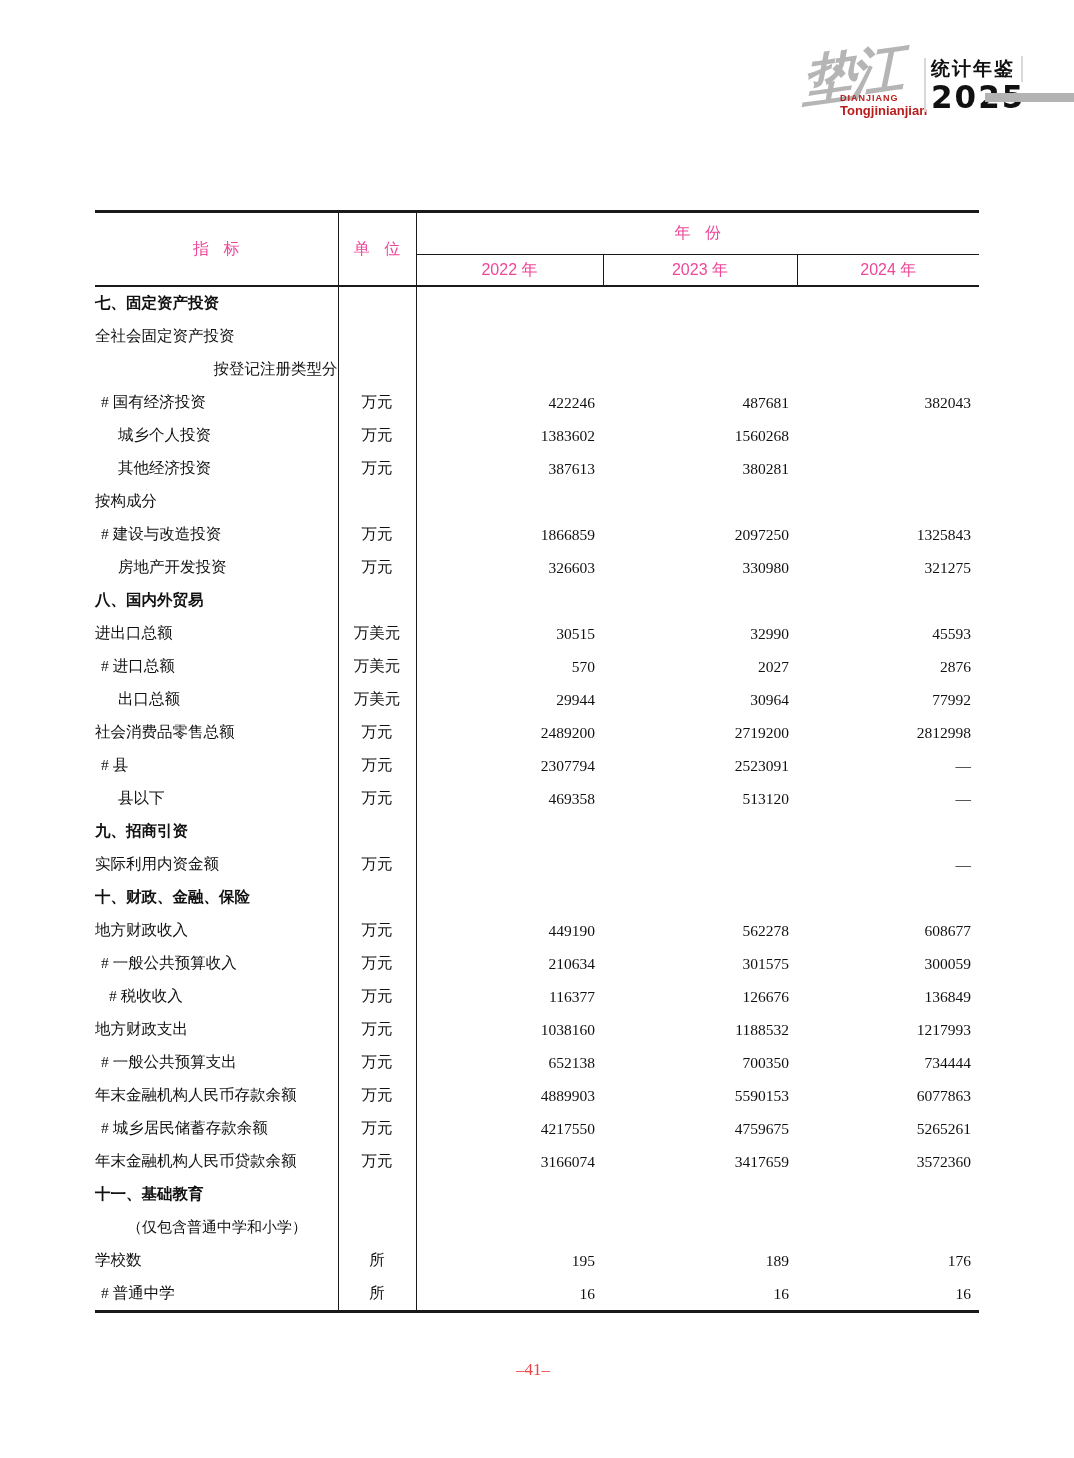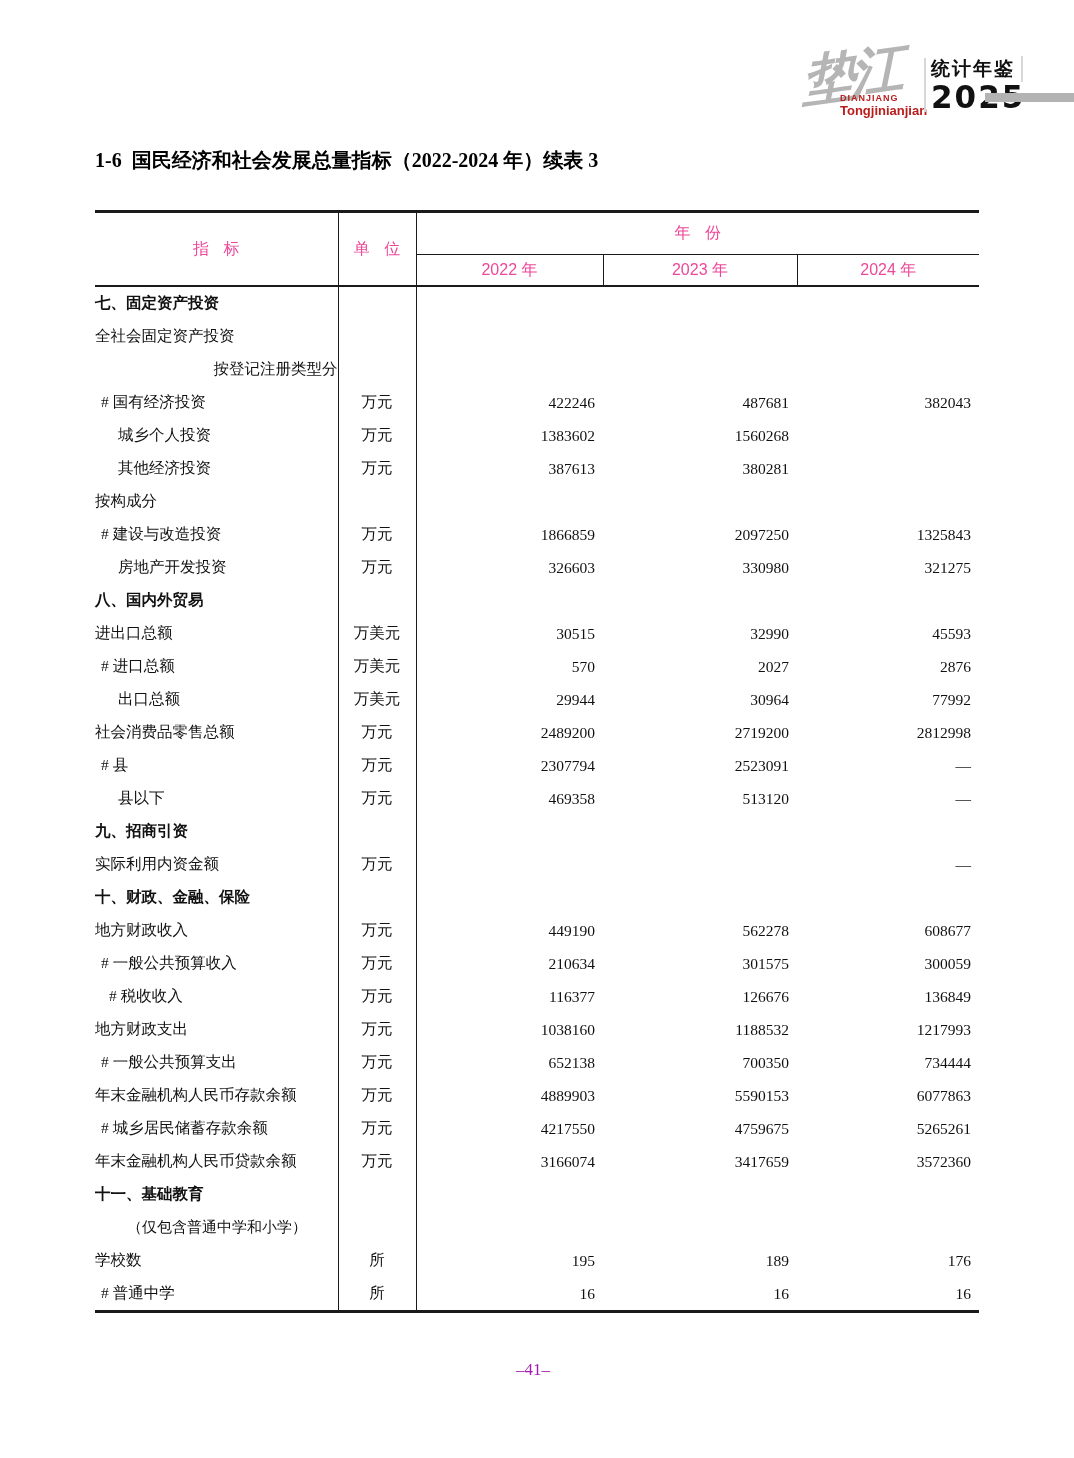--- a/index.html
+++ b/index.html
@@ -43,40 +43,39 @@
   td{padding:0;height:33px;vertical-align:middle;font-size:15.5px;color:#111;}
   td.label{border-right:1.5px solid #1a1a1a;font-family:"Liberation Serif","DejaVu Serif",serif;}
   td.label.section{font-family:"Liberation Sans","DejaVu Sans",sans-serif;font-weight:600;font-size:15.5px;}
   td.label.note{font-family:"Liberation Sans","DejaVu Sans",sans-serif;font-weight:500;font-size:15px;}
   td.unit{border-right:1.5px solid #1a1a1a;text-align:center;
     font-family:"Liberation Serif","DejaVu Serif",serif;}
   td.val{text-align:right;padding-right:8px;font-family:"Liberation Serif","DejaVu Serif",serif;}
 
   
   .pagenum{position:absolute;left:0;top:1360px;width:1066px;text-align:center;
-    font-size:17px;color:#a21caf;}
+    font-size:17px;color:#ef4444;}
 </style>
 </head>
 <body>
 
 <div class="page">
 
   <div class="logo-script">垫江</div>
   <div class="logo-latin">
     <div class="l1">DIANJIANG</div>
     <div class="l2">Tongjinianjian</div>
   </div>
   <div class="logo-sep"></div>
   <div class="logo-right">
     <div class="logo-cn">统计年鉴</div>
     <div class="logo-year">2025</div>
   </div>
   <div class="logo-bar"></div>
 
-  <div class="title">1-6  国民经济和社会发展总量指标（2022-2024 年）续表 3</div>
 
   <div class="tablewrap">
     <table>
       <colgroup>
         <col class="c-ind">
           <col class="c-unit">
           <col class="c-y1">
           <col class="c-y2">
           <col class="c-y3">
       </colgroup>

